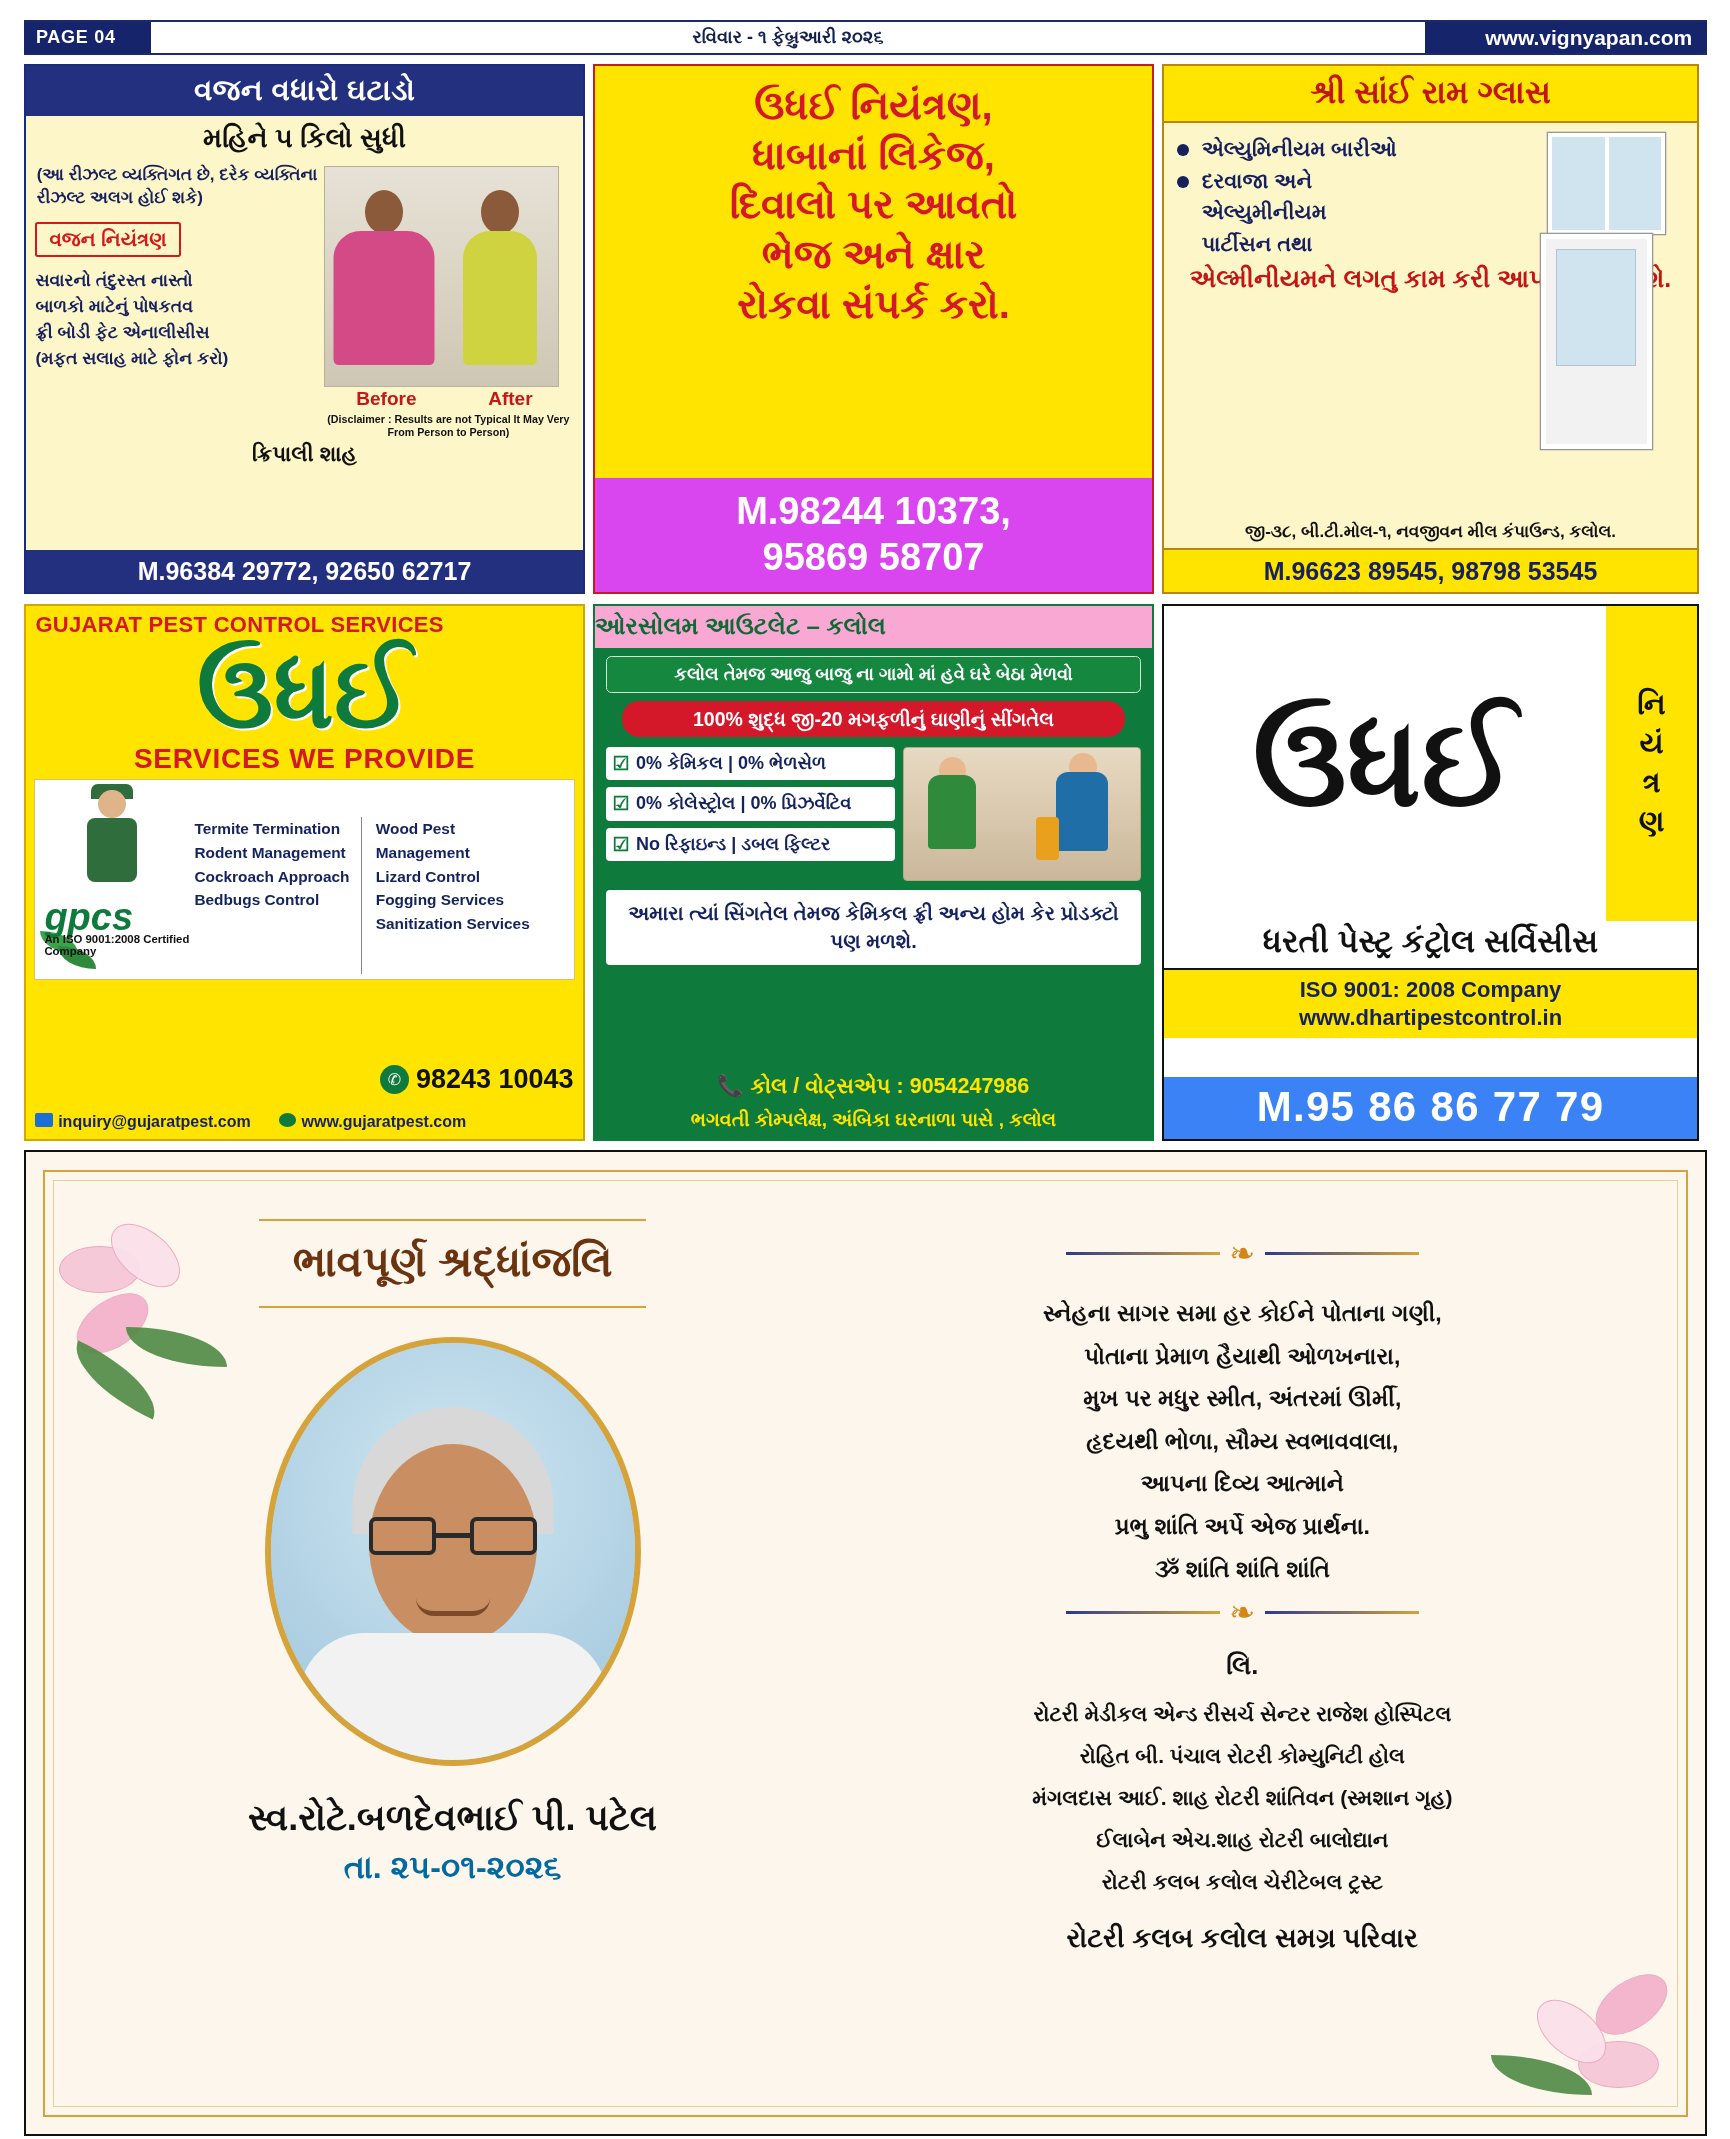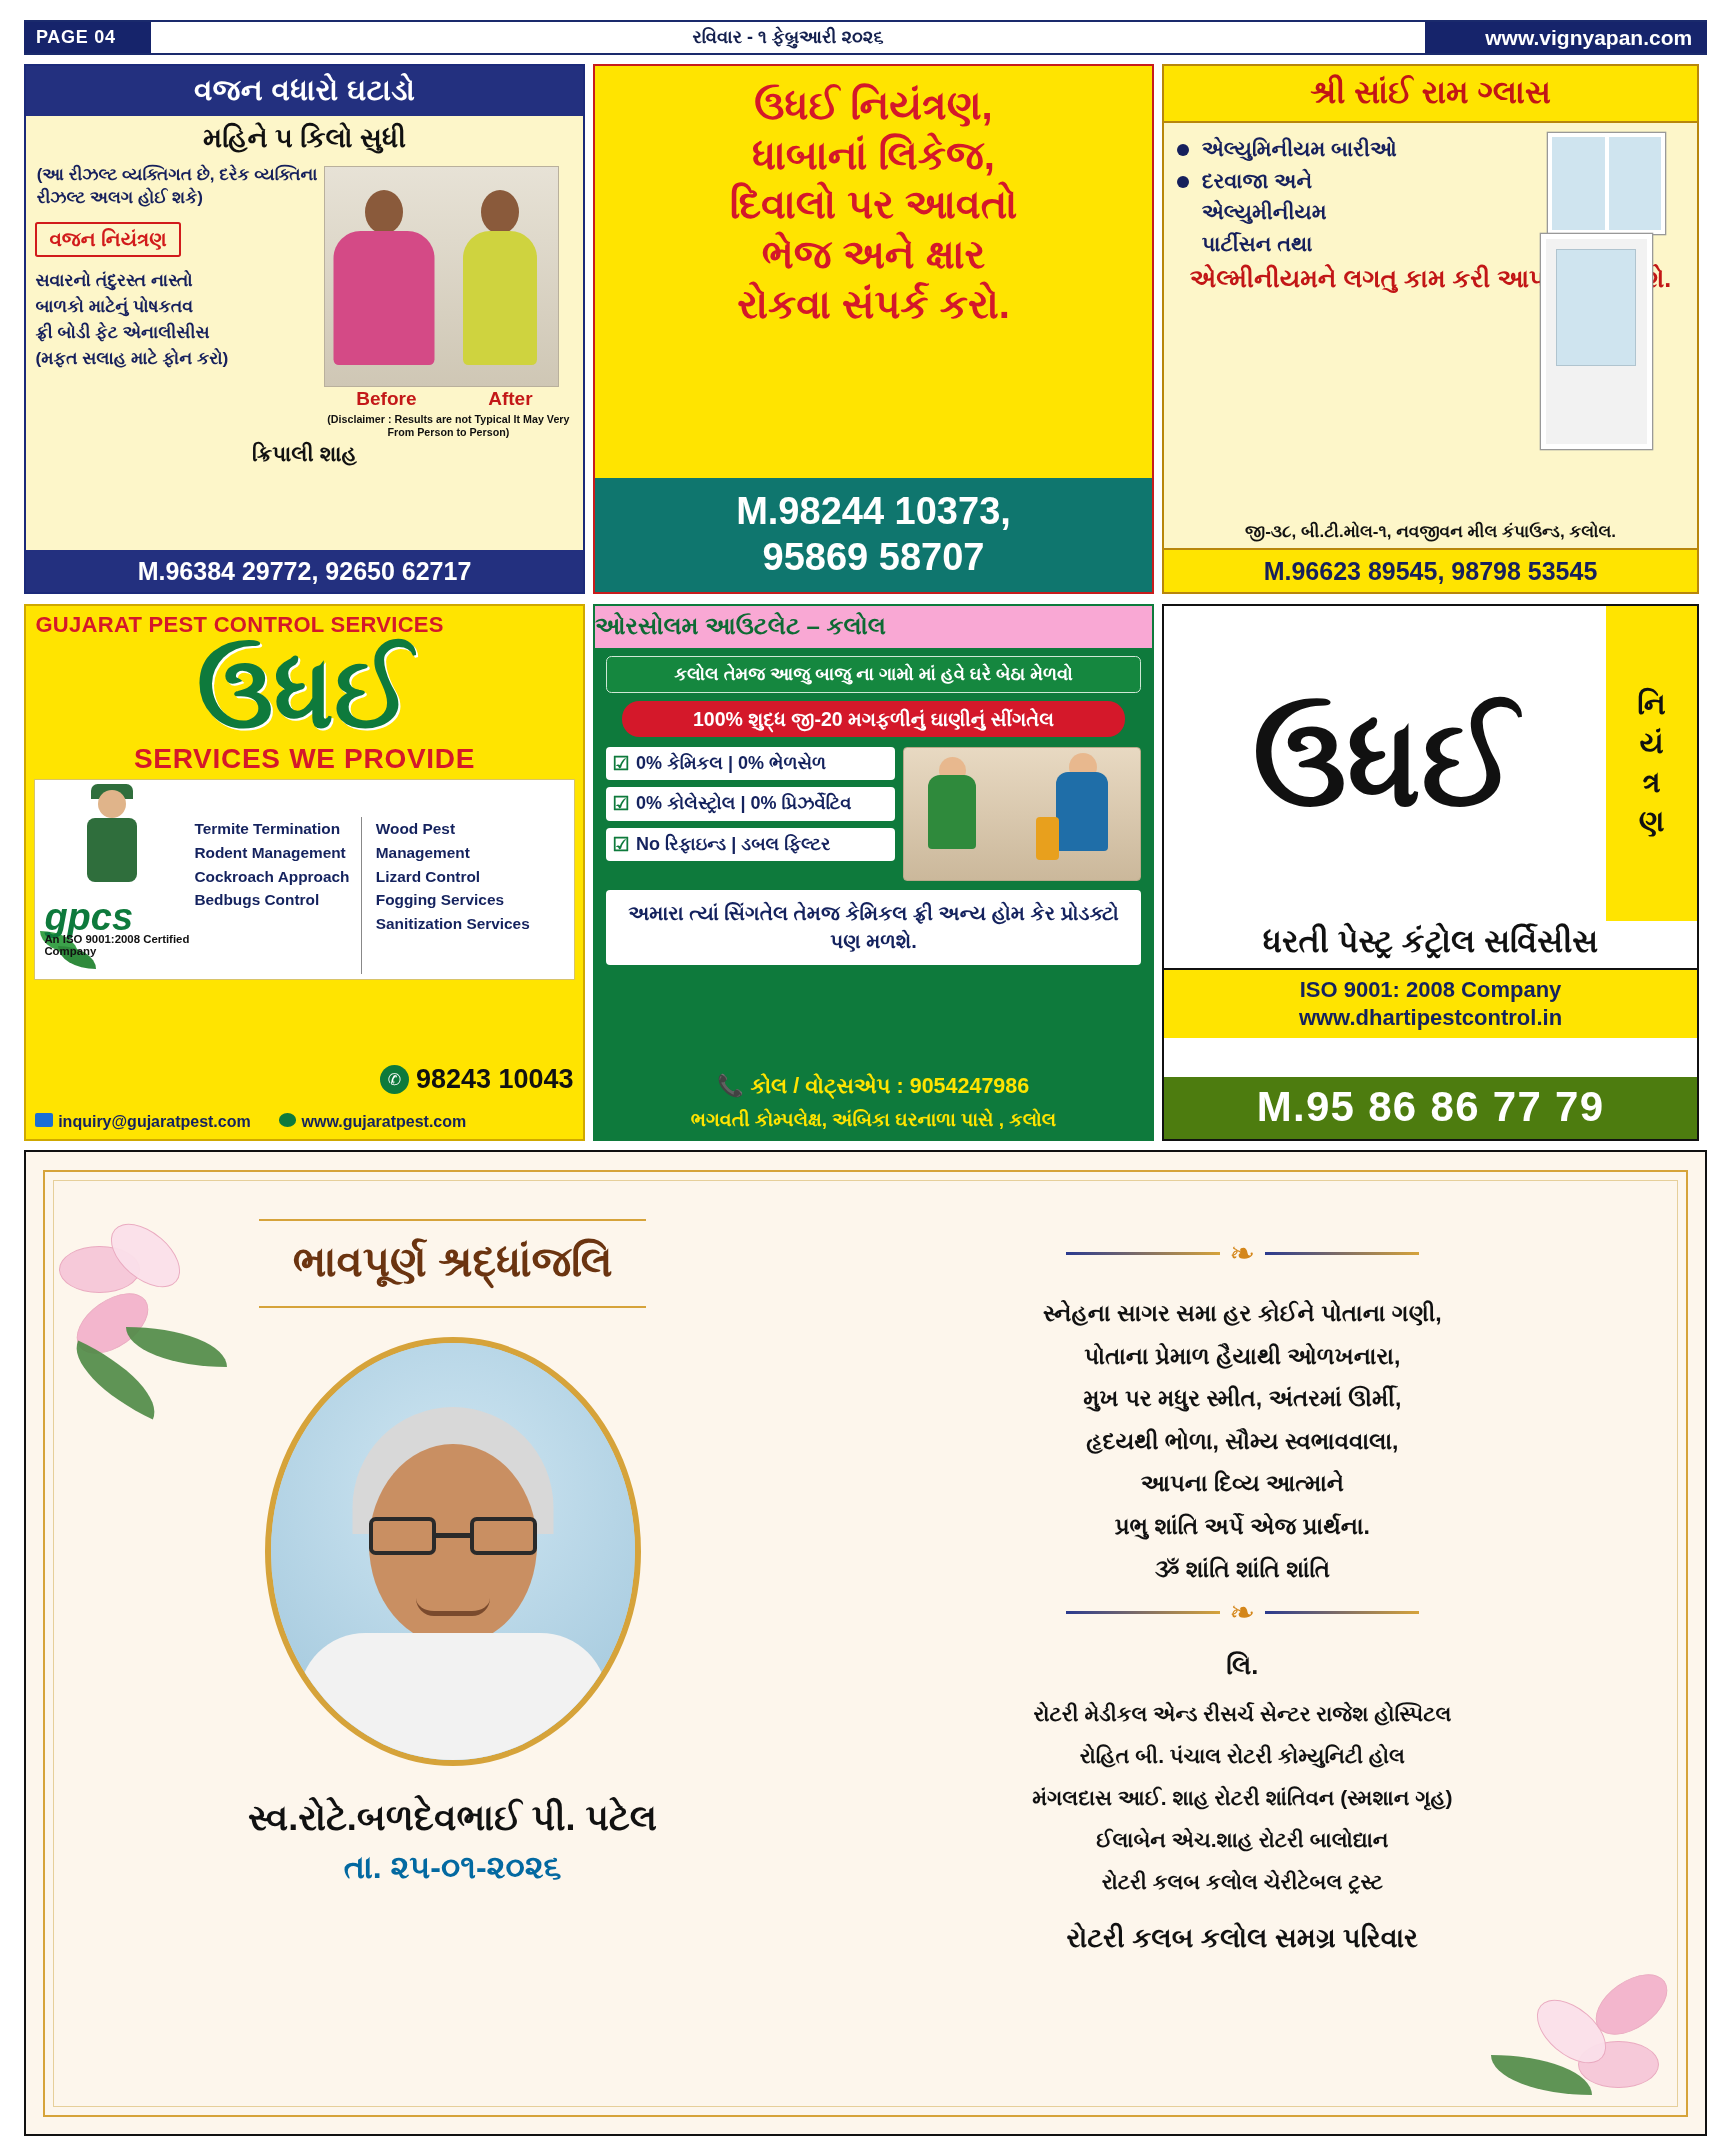--- a/index.html
+++ b/index.html
@@ -137,21 +137,21 @@
   }
 
   
   .ad-udhai { height: 530px; border: 2px solid #c81c1c; background: #ffe400; }
   .ad-udhai .txt {
     color: #d4182a; font-weight: bold; text-align: center;
     font-size: 40px; line-height: 1.24; padding: 14.8px 12px 6.7px;
   }
   .ad-udhai .numbers {
     position: absolute; bottom: 0; left: 0; right: 0;
-    background: #0f766e; color: #fff; text-align: center;
+    background: #d946ef; color: #fff; text-align: center;
     font-size: 38px; font-weight: bold; line-height: 1.22;
     padding: 9.4px 0 12px;
   }
 
   
   .ad-glass { height: 530px; border: 2px solid #b8860b; background: #fdf6c9; }
   .ad-glass .hdr {
     background: #ffe400; color: #c21616; text-align: center;
     font-size: 32px; font-weight: bold; padding: 8px 0 9.4px;
     border-bottom: 2px solid #b8860b;
@@ -326,21 +326,21 @@
     text-align: center; font-size: 32px; font-weight: bold; color: #111;
     padding: 2.7px 0 8px;
   }
   .ad-dharti .iso {
     background: #ffe400; text-align: center; color: #14225e;
     font-size: 22px; font-weight: bold; padding: 5.4px 0; line-height: 1.3;
     border-top: 2px solid #111;
   }
   .ad-dharti .phone {
     position: absolute; bottom: 0; left: 0; right: 0;
-    background: #4d7c0f; color: #fff; text-align: center;
+    background: #3b82f6; color: #fff; text-align: center;
     font-size: 42px; font-weight: bold; padding: 5.4px 0 8px; letter-spacing: 1.3px;
   }
 
   
   .obit {
     border: 2px solid #111;
     height: 986px;
     background: #fdf6ec;
     position: relative;
     padding: 17.4px;

